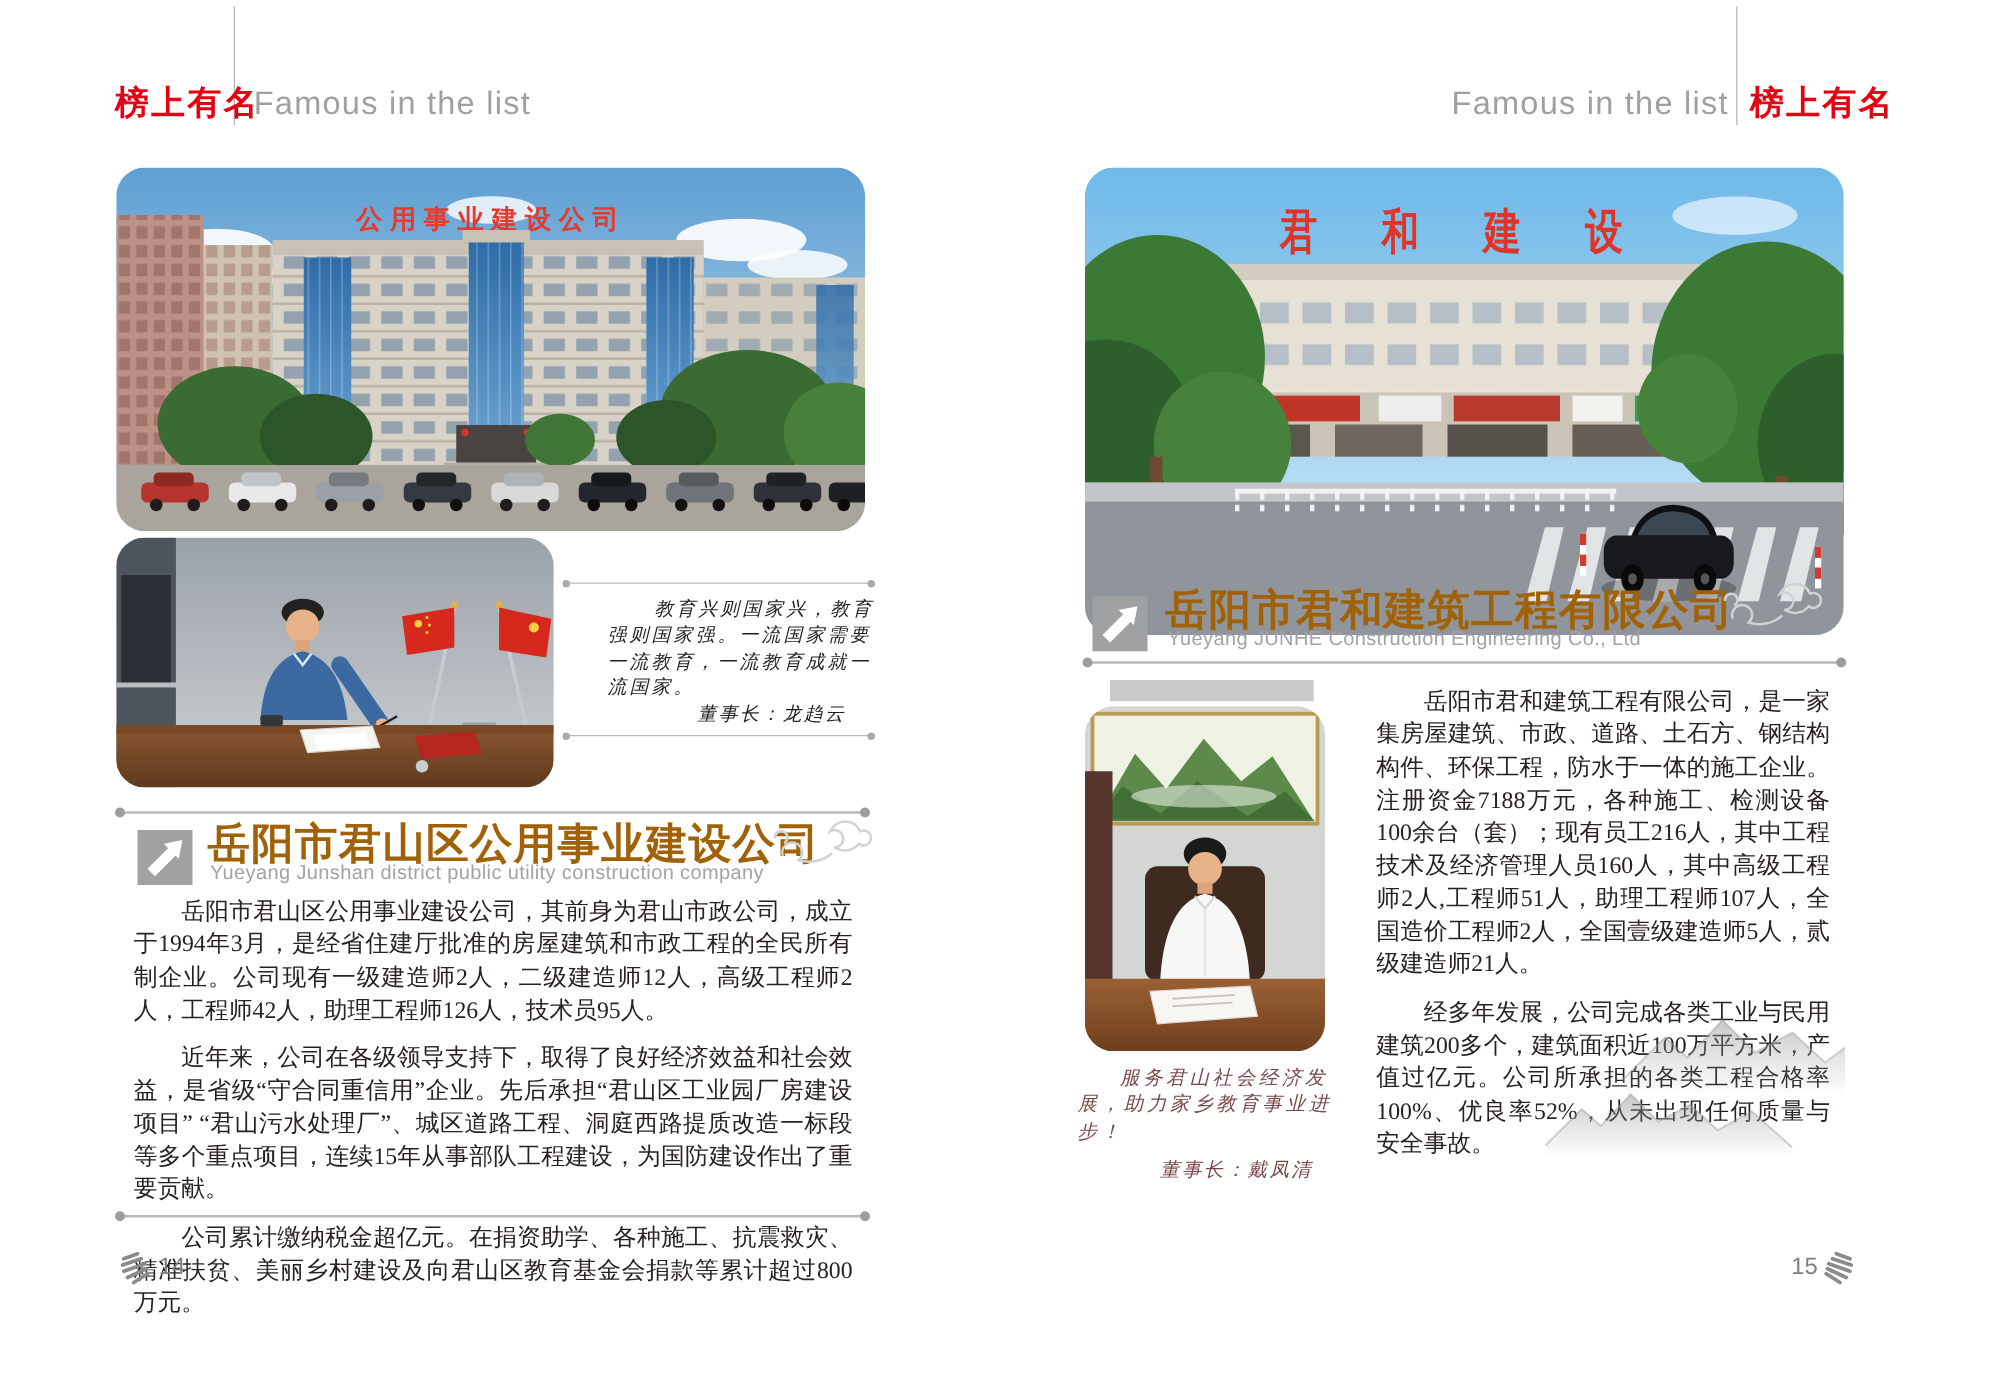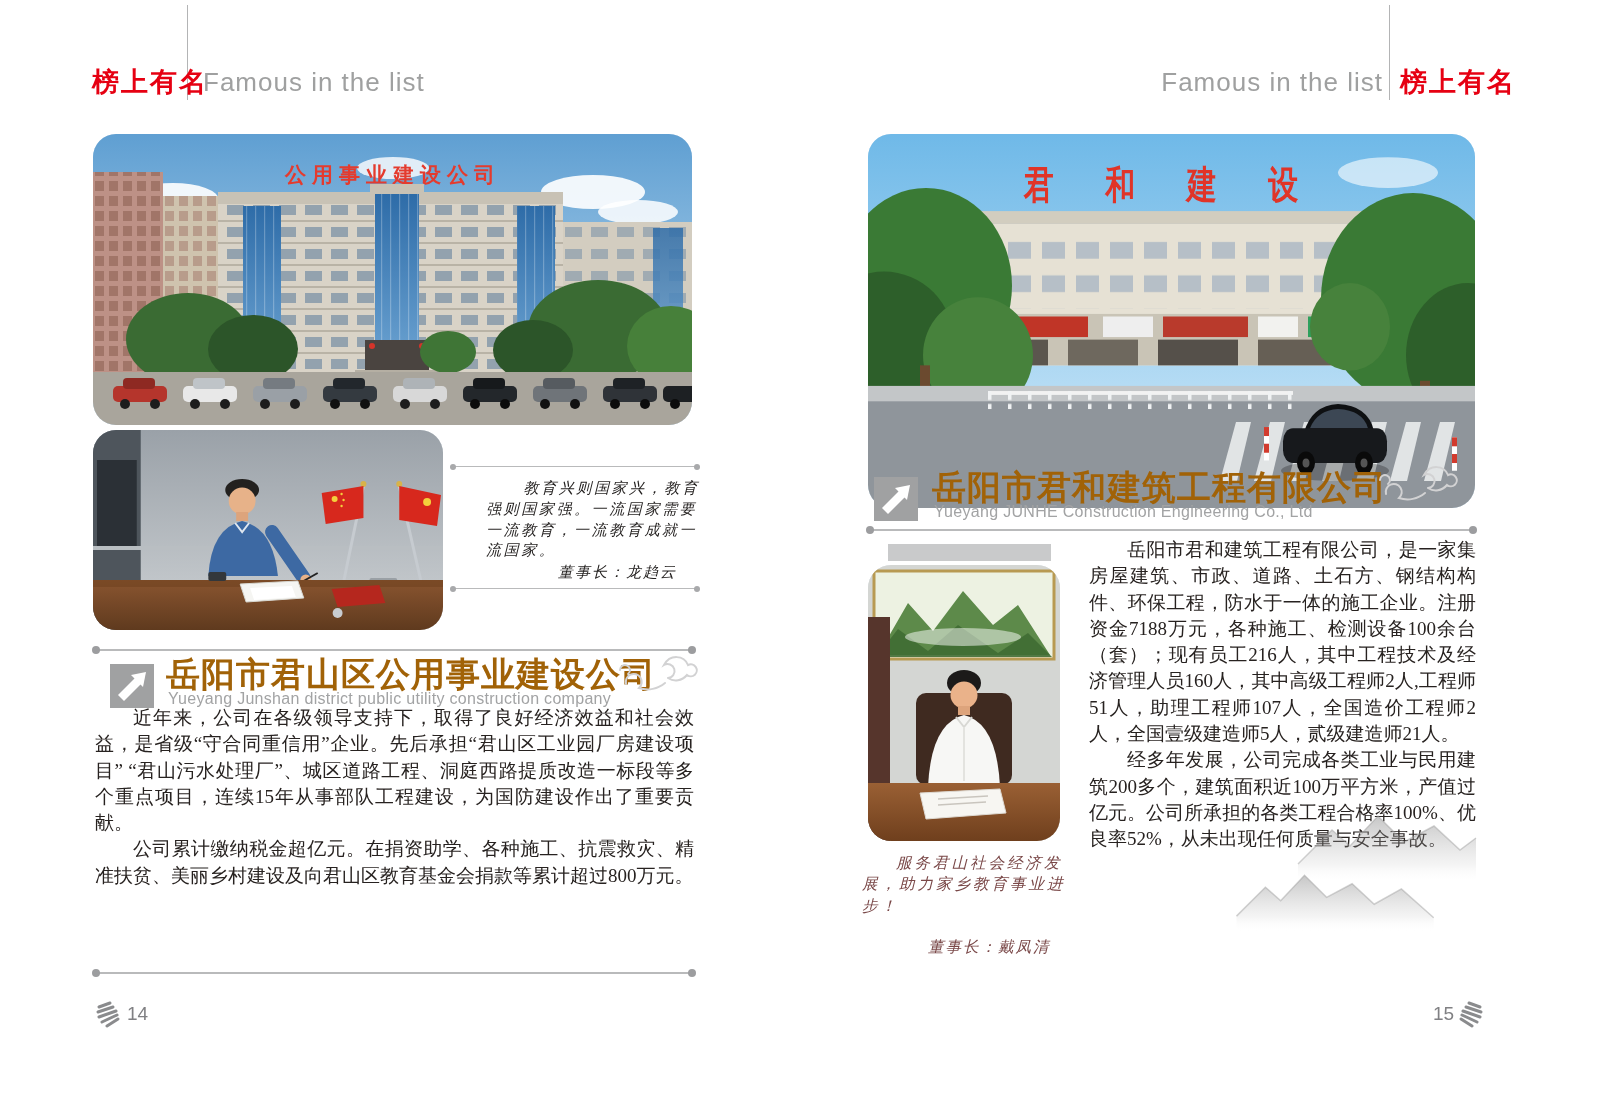--- a/index.html
+++ b/index.html
@@ -19,30 +19,30 @@
   
   .photo{position:absolute;overflow:hidden;background:#dfe7ee;border-radius:23px;}
   .photo svg{display:block;width:100%;height:100%;}
   
   .sec-icon{position:absolute;width:44px;height:44px;background:#a0a1a2;}
   .sec-title{position:absolute;font-size:34px;font-weight:bold;color:#a16207;letter-spacing:1px;white-space:nowrap;}
   .sec-sub{position:absolute;font-size:16px;color:#a2a3a4;letter-spacing:.3px;white-space:nowrap;
            font-family:"Liberation Sans","DejaVu Sans",sans-serif;text-align:center;}
   
   .body-col{position:absolute;font-size:19px;line-height:26.3px;color:#272220;text-align:justify;}
-  .body-col p{margin:0;text-indent:2em;}
+  .body-col p{margin:12px;text-indent:2em;}
   
   .callig{position:absolute;font-style:italic;color:#211e1d;}
   .callig .line{white-space:nowrap;}
   .callig-l{font-size:15px;line-height:20.8px;letter-spacing:2.6px;}
   .callig-l .first{padding-left:2.5em;}
   .callig-l .sig{padding-left:72px;letter-spacing:2px;margin-top:1px;white-space:nowrap;}
   .callig-r{font-size:15.5px;line-height:21.3px;letter-spacing:3px;color:#7a4848;}
   .callig-r .first{padding-left:2.2em;}
-  .callig-r .sig{padding-left:66px;letter-spacing:2px;margin-top:20px;white-space:nowrap;font-style:italic;}
+  .callig-r .sig{padding-left:66px;letter-spacing:2px;margin-top:10px;white-space:nowrap;font-style:italic;}
   
   .footer-num{position:absolute;font-size:19px;color:#808083;font-family:"Liberation Sans","DejaVu Sans",sans-serif;}
   .graybar{position:absolute;background:#c9cacb;}
   .ornament{position:absolute;}
 </style>
 </head>
 <body>
 
 <div id="canvas">
 
@@ -256,20 +256,21 @@
   <div class="sec-sub" style="left:168px;top:690px;">Yueyang Junshan district public utility construction company</div>
   <div class="ornament" style="left:612px;top:648px;width:86px;height:46px;">
     <svg viewBox="0 0 86 46" fill="none" stroke="#d2d2d3" stroke-width="2" stroke-linecap="round">
       <path d="M14,36 a8,8 0 1,1 13,4 c9,3 19,1 26,-5"></path>
       <path d="M56,30 a7,7 0 1,0 -4,-13 c6,-11 20,-10 24,0 a6,6 0 1,1 -1,10 c-5,6 -13,7 -19,3"></path>
       <path d="M8,22 a5,5 0 1,1 8,4"></path>
     </svg>
   </div>
 
   <div class="body-col" style="left:95px;top:705px;width:599px;">
+    <p>岳阳市君山区公用事业建设公司，其前身为君山市政公司，成立于1994年3月，是经省住建厅批准的房屋建筑和市政工程的全民所有制企业。公司现有一级建造师2人，二级建造师12人，高级工程师2人，工程师42人，助理工程师126人，技术员95人。</p>
     <p>近年来，公司在各级领导支持下，取得了良好经济效益和社会效益，是省级“守合同重信用”企业。先后承担“君山区工业园厂房建设项目” “君山污水处理厂”、城区道路工程、洞庭西路提质改造一标段等多个重点项目，连续15年从事部队工程建设，为国防建设作出了重要贡献。</p>
     <p>公司累计缴纳税金超亿元。在捐资助学、各种施工、抗震救灾、精准扶贫、美丽乡村建设及向君山区教育基金会捐款等累计超过800万元。</p>
   </div>
 
   <div class="divider" style="left:94px;top:972px;width:600px;">
       <span class="dot l"></span>
       <span class="dot r"></span>
     </div>
 
   <div class="ornament" style="left:95px;top:1001px;width:26px;height:27px;">

